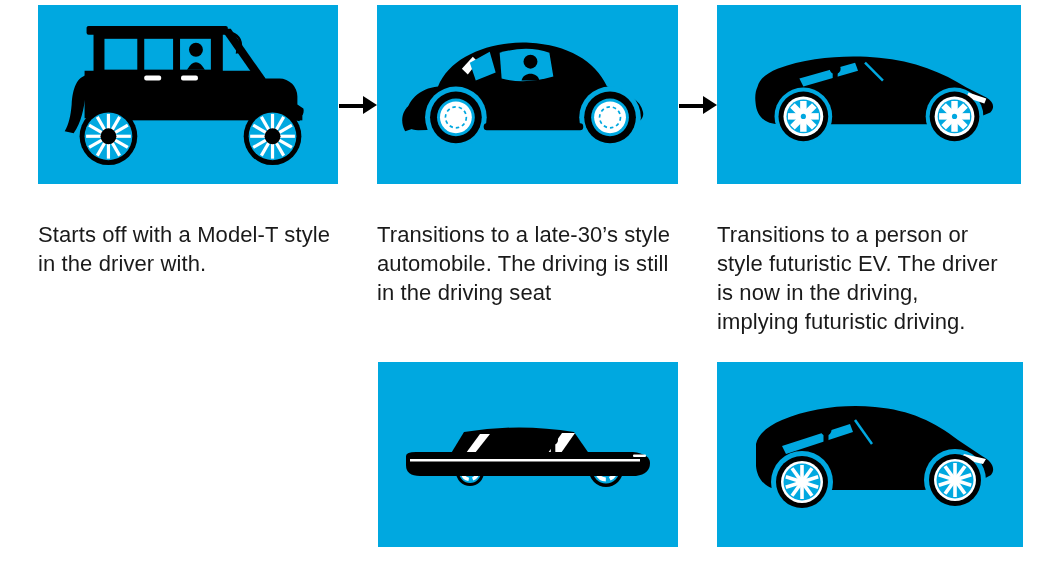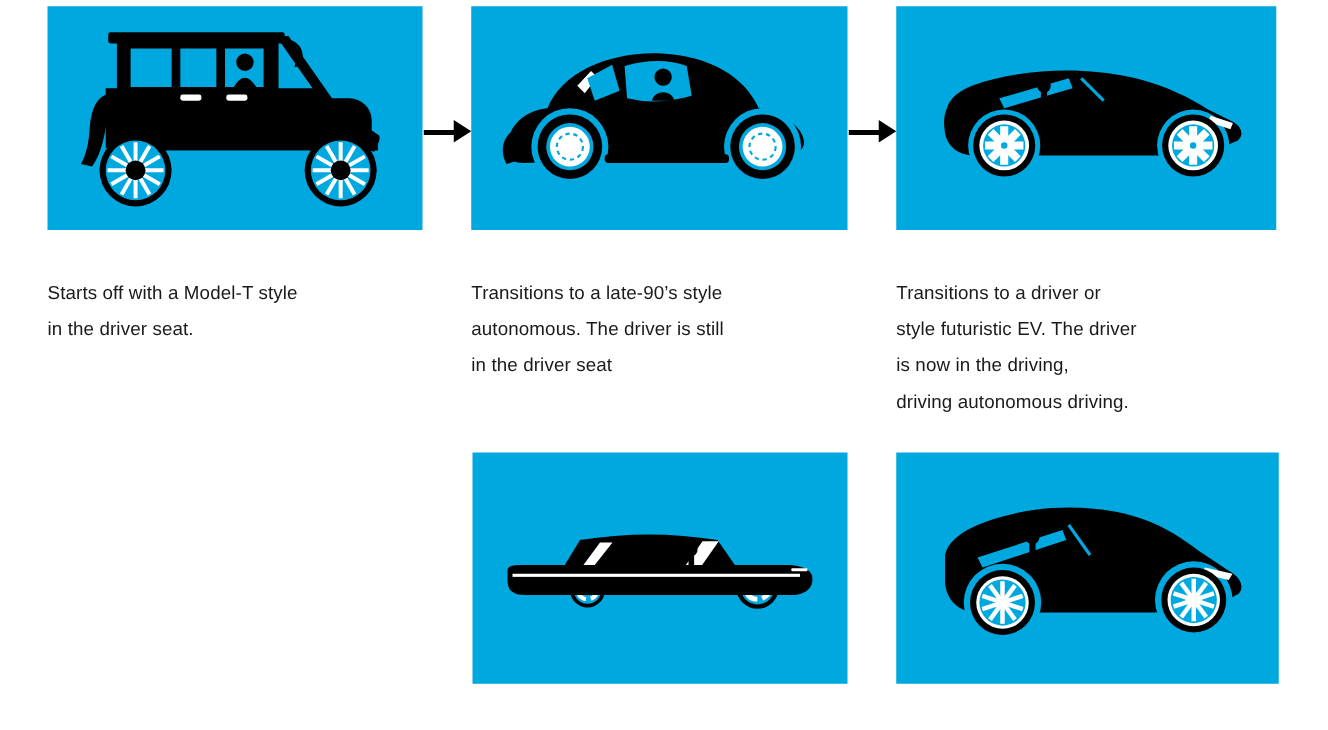--- a/index.html
+++ b/index.html
@@ -10,21 +10,21 @@
   }
   *{margin:0;padding:0;box-sizing:border-box;}
   html,body{background:var(--paper);}
   .stage{
     position:relative;width:1062px;height:584px;background:var(--paper);
     font-family:"Liberation Sans",sans-serif;overflow:hidden;
   }
   .panel{position:absolute;background:var(--panel-blue);}
   .panel svg{display:block;width:100%;height:100%;}
   .caption{position:absolute;top:220px;width:330px;color:var(--text-dark);
-    font-size:15px;line-height:29px;letter-spacing:0.1px;}
+    font-size:22px;line-height:29px;letter-spacing:0.1px;}
   .cap-line{white-space:nowrap;}
   .arrow{position:absolute;top:96px;width:38px;height:19px;}
   .arrow .shaft{position:absolute;left:0;top:8px;width:26px;height:3.5px;background:var(--ink);}
   .arrow .head{position:absolute;left:24px;top:0;width:0;height:0;
     border-top:9.5px solid transparent;border-bottom:9.5px solid transparent;
     border-left:14px solid var(--ink);}
   
   .f-ink{fill:var(--ink);} .f-blue{fill:var(--panel-blue);} .f-white{fill:#fff;}
   .s-white{stroke:#fff;} .s-blue{stroke:var(--panel-blue);} .s-ink{stroke:var(--ink);}
   .defs-holder{position:absolute;width:0;height:0;overflow:hidden;}
@@ -200,32 +200,32 @@
 
       <polygon class="f-white" points="250,88 268,94 266,99 248,93"></polygon>
 
       <use href="#wheel-ev-asterisk" transform="translate(84,112)"></use>
       <use href="#wheel-ev-asterisk" transform="translate(236,112)"></use>
     </svg>
   </div>
 
   <div class="caption" style="left:38px;">
     <div class="cap-line">Starts off with a Model-T style</div>
-    <div class="cap-line">in the driver seat.</div>
+    <div class="cap-line">in the driver with.</div>
   </div>
   <div class="caption" style="left:377px;">
-    <div class="cap-line">Transitions to a late-90’s style</div>
-    <div class="cap-line">autonomous. The driver is still</div>
-    <div class="cap-line">in the driver seat</div>
+    <div class="cap-line">Transitions to a late-30’s style</div>
+    <div class="cap-line">automobile. The driving is still</div>
+    <div class="cap-line">in the driving seat</div>
   </div>
   <div class="caption" style="left:717px;">
-    <div class="cap-line">Transitions to a driver or</div>
+    <div class="cap-line">Transitions to a person or</div>
     <div class="cap-line">style futuristic EV. The driver</div>
     <div class="cap-line">is now in the driving,</div>
-    <div class="cap-line">driving autonomous driving.</div>
+    <div class="cap-line">implying futuristic driving.</div>
   </div>
 
   <div class="panel" style="left:378px;top:362px;width:300px;height:185px;">
     <svg viewBox="0 0 300 185" preserveAspectRatio="xMidYMid meet">
 
       <use href="#wheel-sedan-r" transform="translate(92,110)"></use>
       <use href="#wheel-sedan-f" transform="translate(228,108)"></use>
 
       <path class="f-ink" d="M86,70 Q141,61 196,70 L212,93 H72 Z"></path>
       <polygon class="f-white" points="88,91 102,72 112,72 97,91"></polygon>

